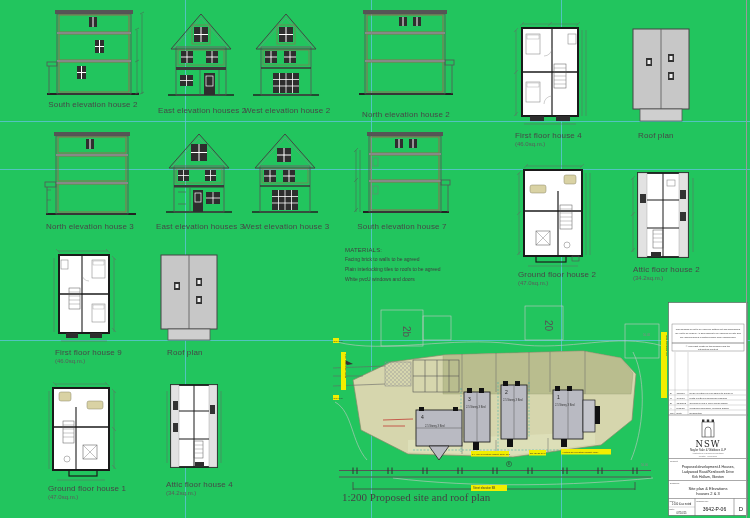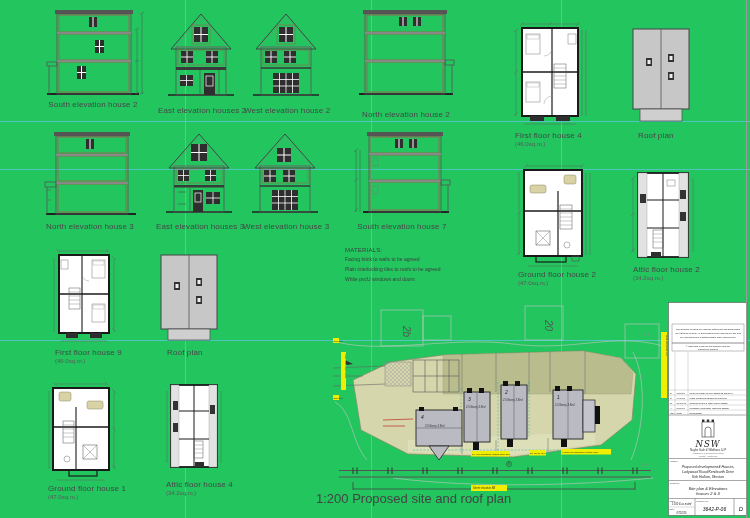--- a/index.html
+++ b/index.html
@@ -1,29 +1,29 @@
 <!DOCTYPE html>
 <html><head>
 <meta charset="utf-8">
 <style>
   html,body{margin:0;padding:0;}
   body{font-family:"Liberation Sans",sans-serif;}
   .sheet{position:relative;width:750px;height:518px;background:#22c55e;overflow:hidden;}
-  .fig{position:absolute;font-style:italic;}
+  .fig{position:absolute;}
   .fig svg{display:block;width:100%;height:100%;}
   .regline{position:absolute;background:#5fc3d7;opacity:.8;pointer-events:none;}
   .regline.h{height:1px;left:0;width:750px;}
   .regline.v{width:1px;top:0;height:518px;}
   .cap{position:absolute;font-size:8px;color:#474747;letter-spacing:.15px;white-space:nowrap;}
   .cap.c{text-align:center;}
   .area{position:absolute;font-size:6px;color:#5a5a5a;white-space:nowrap;}
   .materials{position:absolute;left:345px;top:247px;color:#3f3f3f;}
   .materials .mt{font-size:6px;letter-spacing:.2px;margin-bottom:3px;}
   .materials .ml{font-size:5px;margin-bottom:4px;white-space:nowrap;}
-  .caption{position:absolute;left:316px;top:491px;font-size:13px;color:#444;}
+  .caption{position:absolute;left:342px;top:491px;font-size:11px;color:#444;font-family:Liberation Serif, serif;}
   .rborder{position:absolute;left:746px;top:0;width:1px;height:518px;background:#999;}
 </style>
 </head>
 <body>
 
 <div class="sheet">
 
   <div class="regline h" style="top:121px"></div>
   <div class="regline h" style="top:169px"></div>
   <div class="regline h" style="top:340px"></div>

